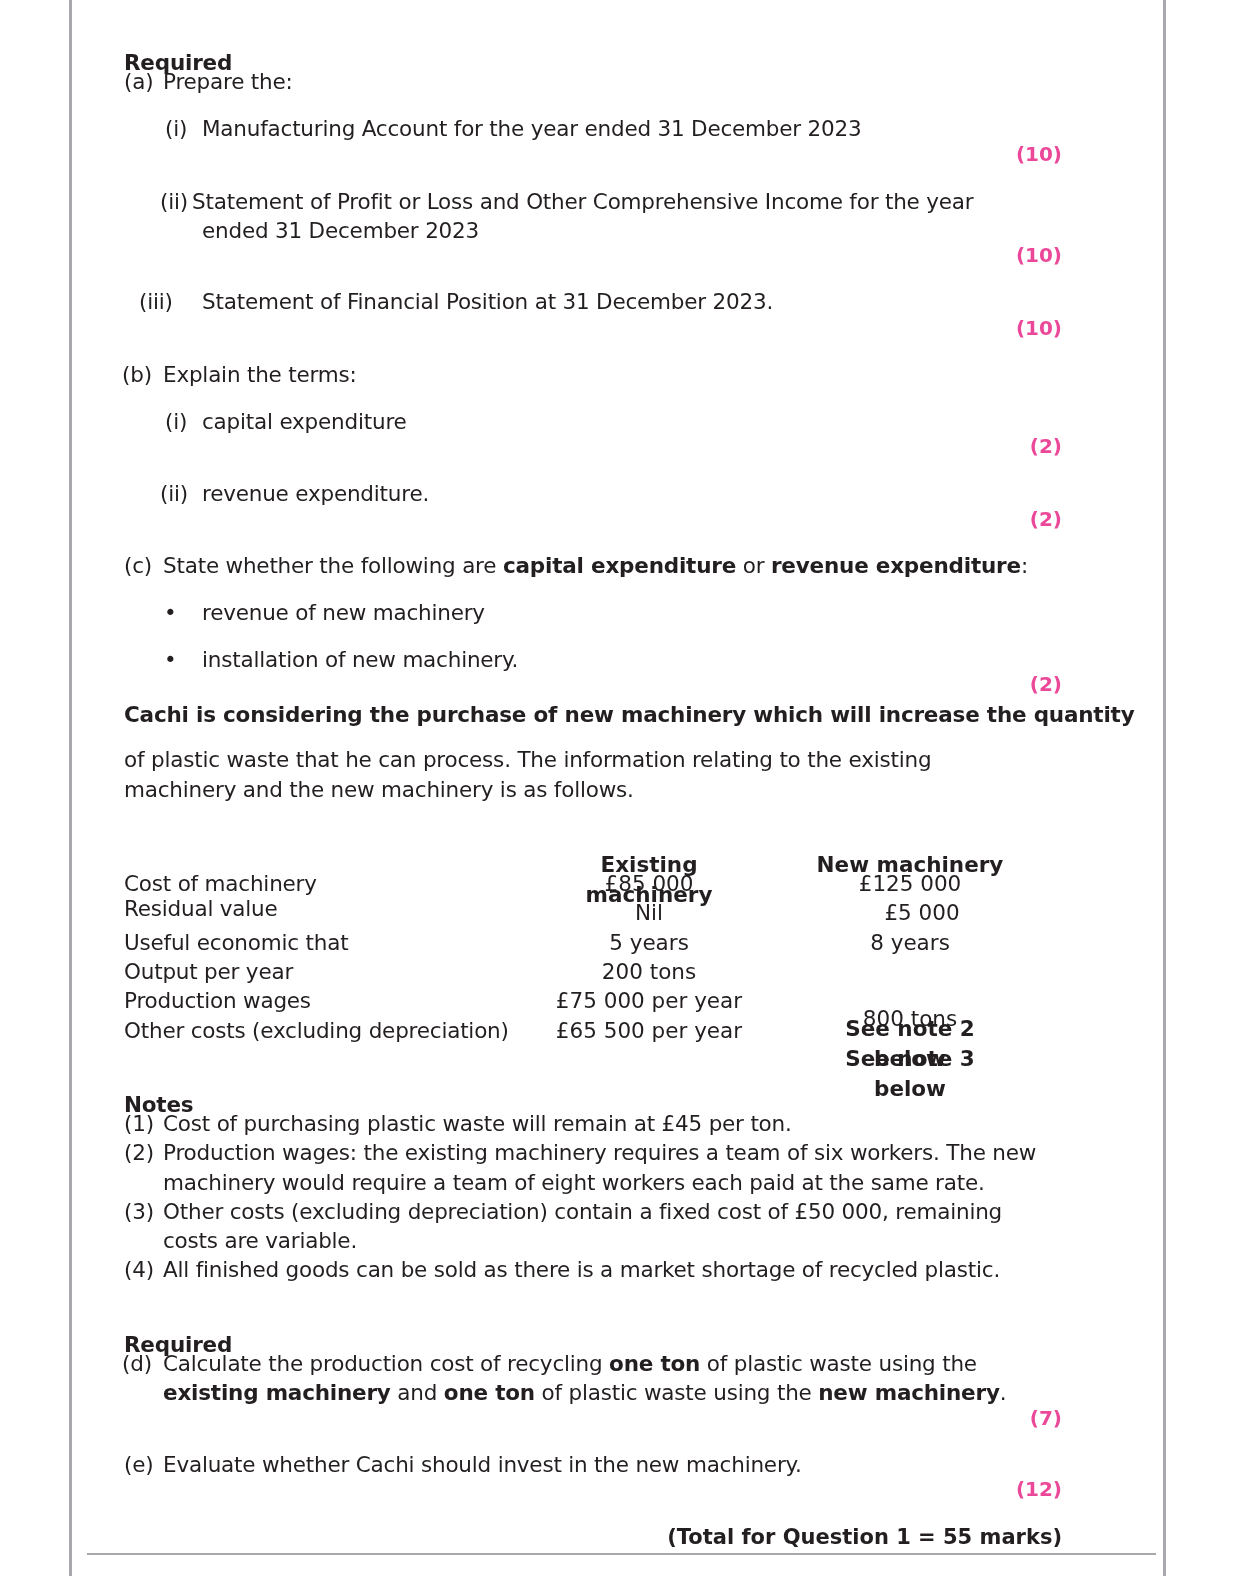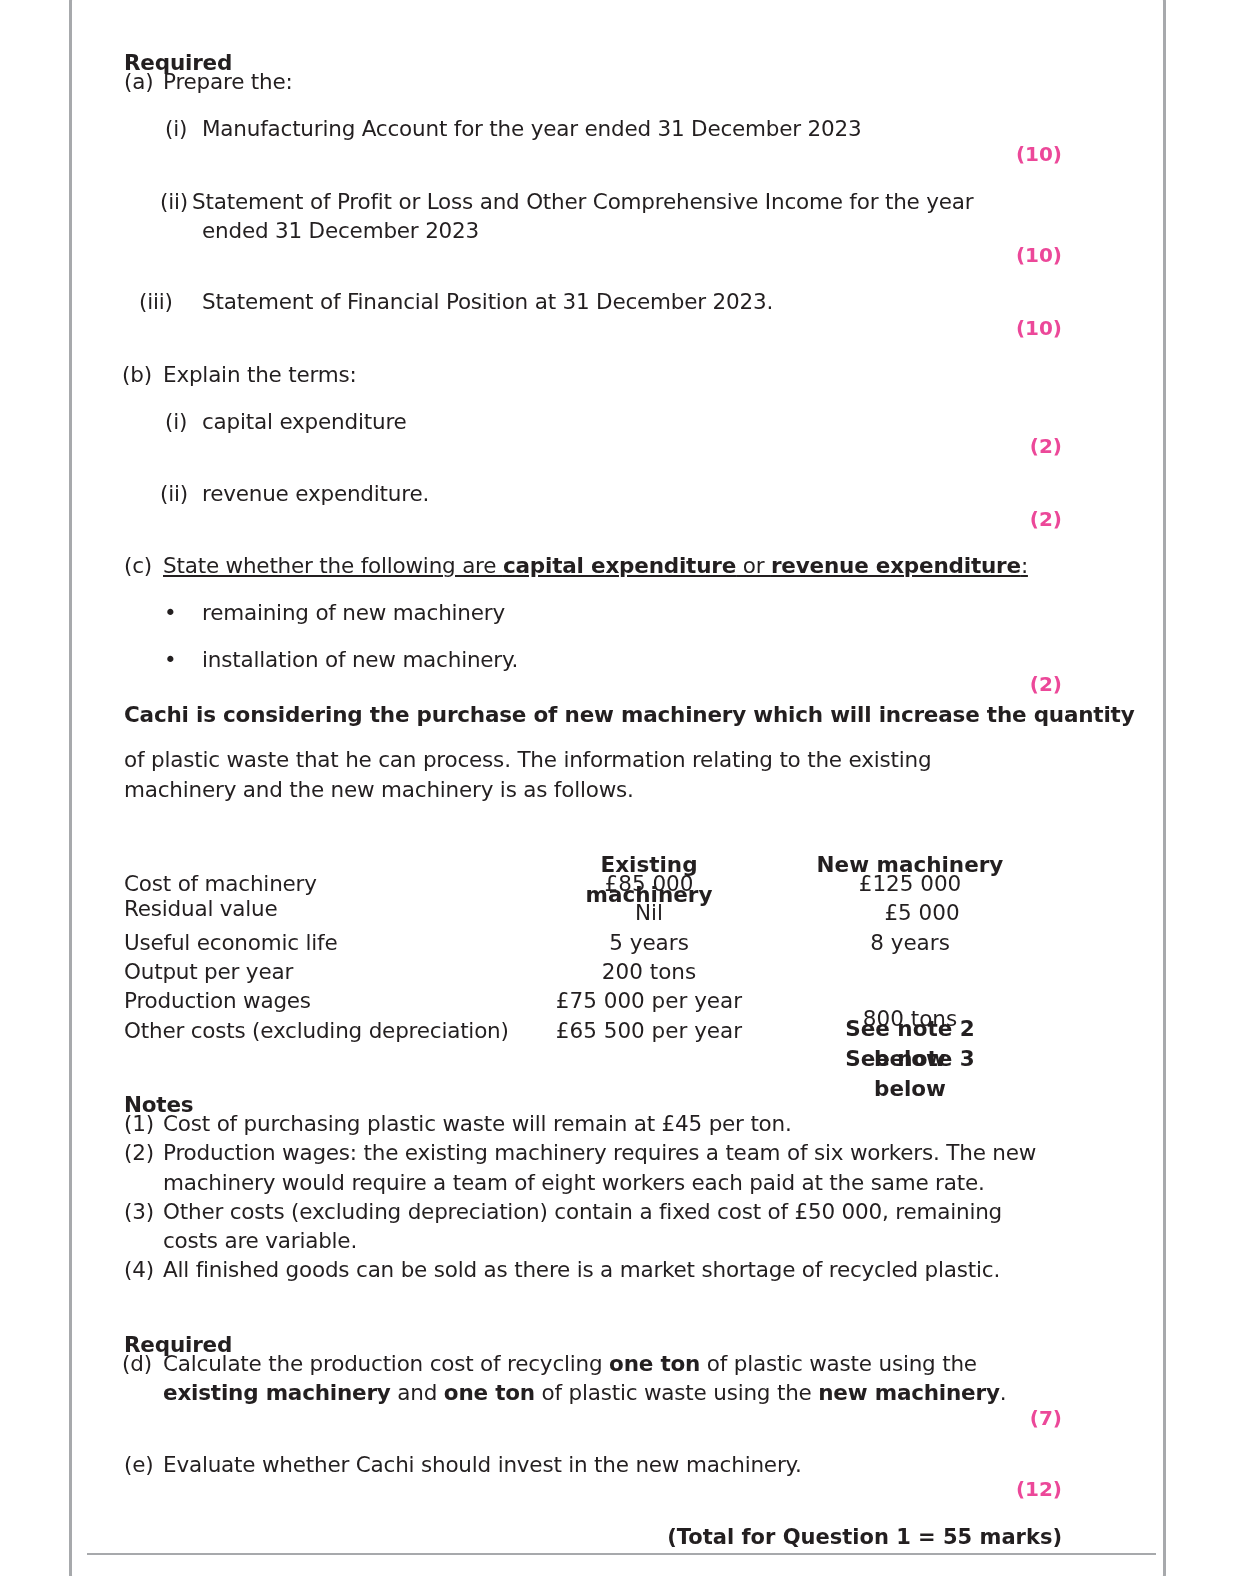--- a/index.html
+++ b/index.html
@@ -44,43 +44,43 @@
 
 <div class="t" style="left:165px;top:407px;">(i)</div>
 <div class="t" style="left:202px;top:407px;">capital expenditure</div>
 <div class="mark" style="top:434px;">(2)</div>
 
 <div class="t" style="left:160px;top:479px;">(ii)</div>
 <div class="t" style="left:202px;top:479px;">revenue expenditure.</div>
 <div class="mark" style="top:507px;">(2)</div>
 
 <div class="t" style="left:124px;top:551px;">(c)</div>
-<div class="t" style="left:163px;top:551px;text-decoration:underline;"><span>State whether the following are </span><span class="b">capital expenditure</span><span> or </span><span class="b">revenue expenditure</span><span>:</span></div>
+<div class="t" style="left:163px;top:551px;"><span>State whether the following are </span><span class="b">capital expenditure</span><span> or </span><span class="b">revenue expenditure</span><span>:</span></div>
 <div class="t" style="left:164px;top:598px;">•</div>
-<div class="t" style="left:202px;top:598px;">remaining of new machinery</div>
+<div class="t" style="left:202px;top:598px;">revenue of new machinery</div>
 <div class="t" style="left:164px;top:645px;">•</div>
 <div class="t" style="left:202px;top:645px;">installation of new machinery.</div>
 <div class="mark" style="top:672px;">(2)</div>
 
 <div class="t" style="left:124px;top:700px;font-weight:bold;">Cachi is considering the purchase of new machinery which will increase the quantity</div>
 <div class="t" style="left:124px;top:745px;">of plastic waste that he can process. The information relating to the existing</div>
 <div class="t" style="left:124px;top:775px;">machinery and the new machinery is as follows.</div>
 
 <div class="col-ex b" style="top:822px;">Existing machinery</div>
 <div class="col-new b" style="top:822px;">New machinery</div>
 
 <div class="t" style="left:124px;top:869px;">Cost of machinery</div>
 <div class="col-ex" style="top:869px;">£85 000</div>
 <div class="col-new" style="top:869px;">£125 000</div>
 
 <div class="t" style="left:124px;top:870px;margin-top:24px;">Residual value</div>
 <div class="col-ex" style="top:898px;">Nil</div>
 <div class="col-new" style="top:898px;padding-left:24px;box-sizing:border-box;">£5 000</div>
 
-<div class="t" style="left:124px;top:928px;">Useful economic life</div>
+<div class="t" style="left:124px;top:928px;">Useful economic that</div>
 <div class="col-ex" style="top:928px;">5 years</div>
 <div class="col-new" style="top:928px;">8 years</div>
 
 <div class="t" style="left:124px;top:957px;">Output per year</div>
 <div class="col-ex" style="top:957px;">200 tons</div>
 <div class="col-new" style="top:957px;margin-top:47px;">800 tons</div>
 
 <div class="t" style="left:124px;top:986px;">Production wages</div>
 <div class="col-ex" style="top:986px;">£75 000 per year</div>
 <div class="col-new b" style="top:986px;">See note 2 below</div>

